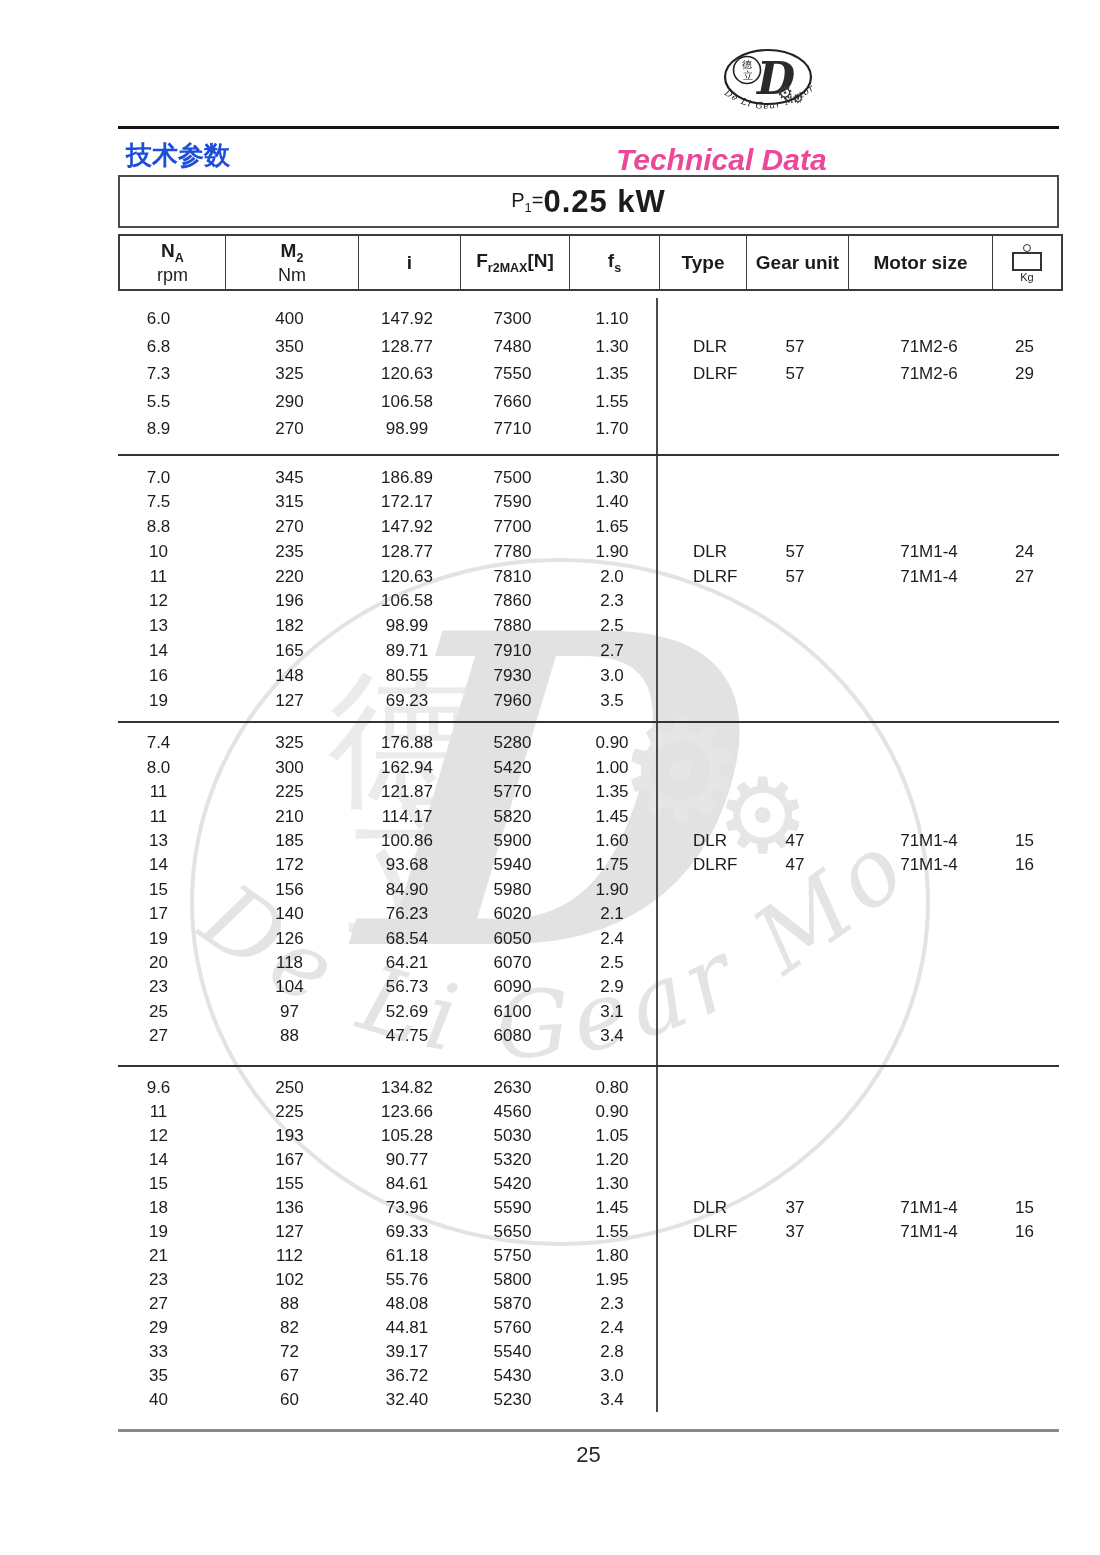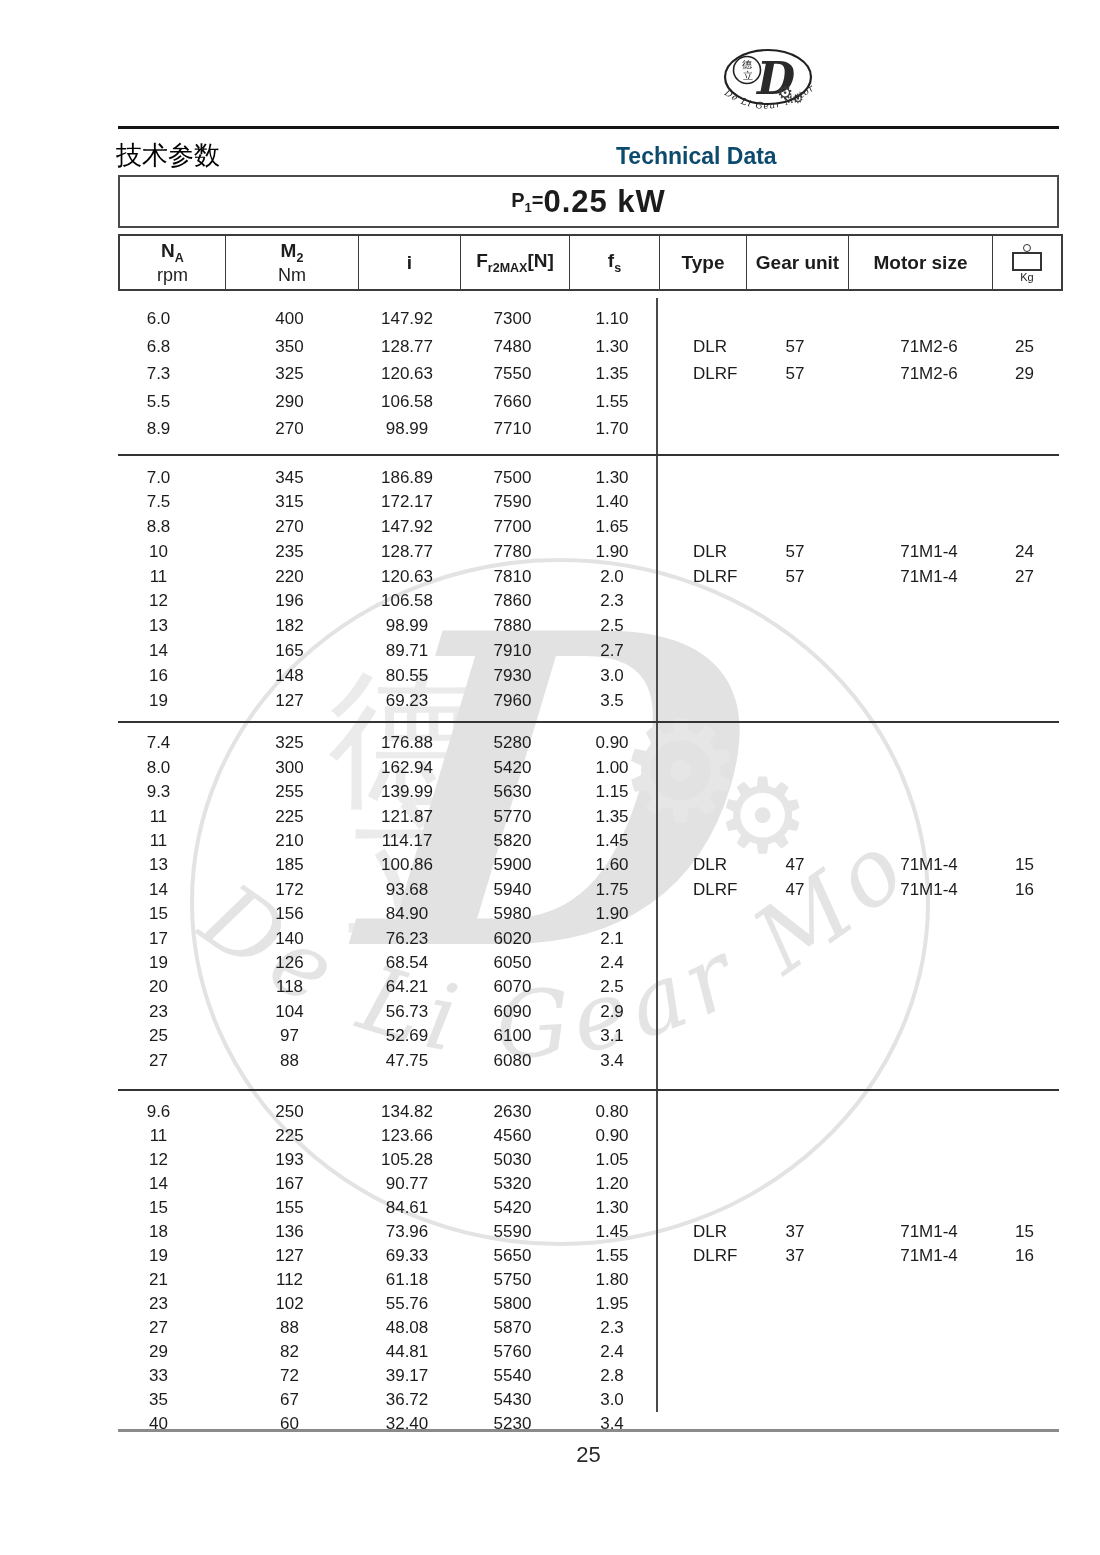--- a/index.html
+++ b/index.html
@@ -9,28 +9,28 @@
     background:#ffffff; color:#1c1c1c; overflow:hidden;
   }
   
   .logo-svg { position:absolute; left:716px; top:46px; }
   .brand-cn {
     position:absolute; left:838px; top:58px; width:225px;
     font-family:"DejaVu Serif", serif; font-weight:bold;
     font-size:45px; letter-spacing:14px; color:#141414; white-space:nowrap;
   }
   .top-rule { position:absolute; left:118px; top:126px; width:941px; height:3px; background:#141414; }
-  .sec-cn { position:absolute; left:116px; top:138px; font-size:26px; font-weight:normal; color:#000000; }
-  .sec-en { position:absolute; left:616px; top:143px; font-size:23px; font-weight:bold; color:#0c4a6e; }
+  .sec-cn { position:absolute; left:126px; top:138px; font-size:26px; font-weight:bold; color:#1d4ed8; }
+  .sec-en { position:absolute; left:616px; top:143px; font-size:30px; font-weight:bold; color:#ec4899;font-style:italic; }
   
   .p1-box {
     position:absolute; left:118px; top:175px; width:941px; height:53px;
     border:2px solid #4a4a4a; display:flex; align-items:center; justify-content:center;
   }
-  .p-pre { font-size:20px; font-weight:bold; letter-spacing:0; }
+  .p-pre { font-size:20px; font-weight:normal; letter-spacing:0; }
   .p-pre sub { font-size:13px; }
   .p-val { font-size:31px; font-weight:bold; letter-spacing:1px; }
   
   .grid9 { display:grid; grid-template-columns:105px 133px 102px 109px 90px 87px 102px 144px 69px; }
   .thead {
     position:absolute; left:118px; top:234px; width:945px; height:57px;
     border:2px solid #3c3c3c; background:transparent; z-index:2;
   }
   .hc {
     display:flex; flex-direction:column; align-items:center; justify-content:center;
@@ -333,31 +333,20 @@
           <div class="cell c1">300</div>
           <div class="cell c2">162.94</div>
           <div class="cell c3">5420</div>
           <div class="cell c4">1.00</div>
           <div class="cell c5"></div>
           <div class="cell c6"></div>
           <div class="cell c7"></div>
           <div class="cell c8"></div>
         </div>
         <div class="trow grid9">
-          <div class="cell c0">9.3</div>
-          <div class="cell c1">255</div>
-          <div class="cell c2">139.99</div>
-          <div class="cell c3">5630</div>
-          <div class="cell c4">1.15</div>
-          <div class="cell c5"></div>
-          <div class="cell c6"></div>
-          <div class="cell c7"></div>
-          <div class="cell c8"></div>
-        </div>
-        <div class="trow grid9">
           <div class="cell c0">11</div>
           <div class="cell c1">225</div>
           <div class="cell c2">121.87</div>
           <div class="cell c3">5770</div>
           <div class="cell c4">1.35</div>
           <div class="cell c5"></div>
           <div class="cell c6"></div>
           <div class="cell c7"></div>
           <div class="cell c8"></div>
         </div>

